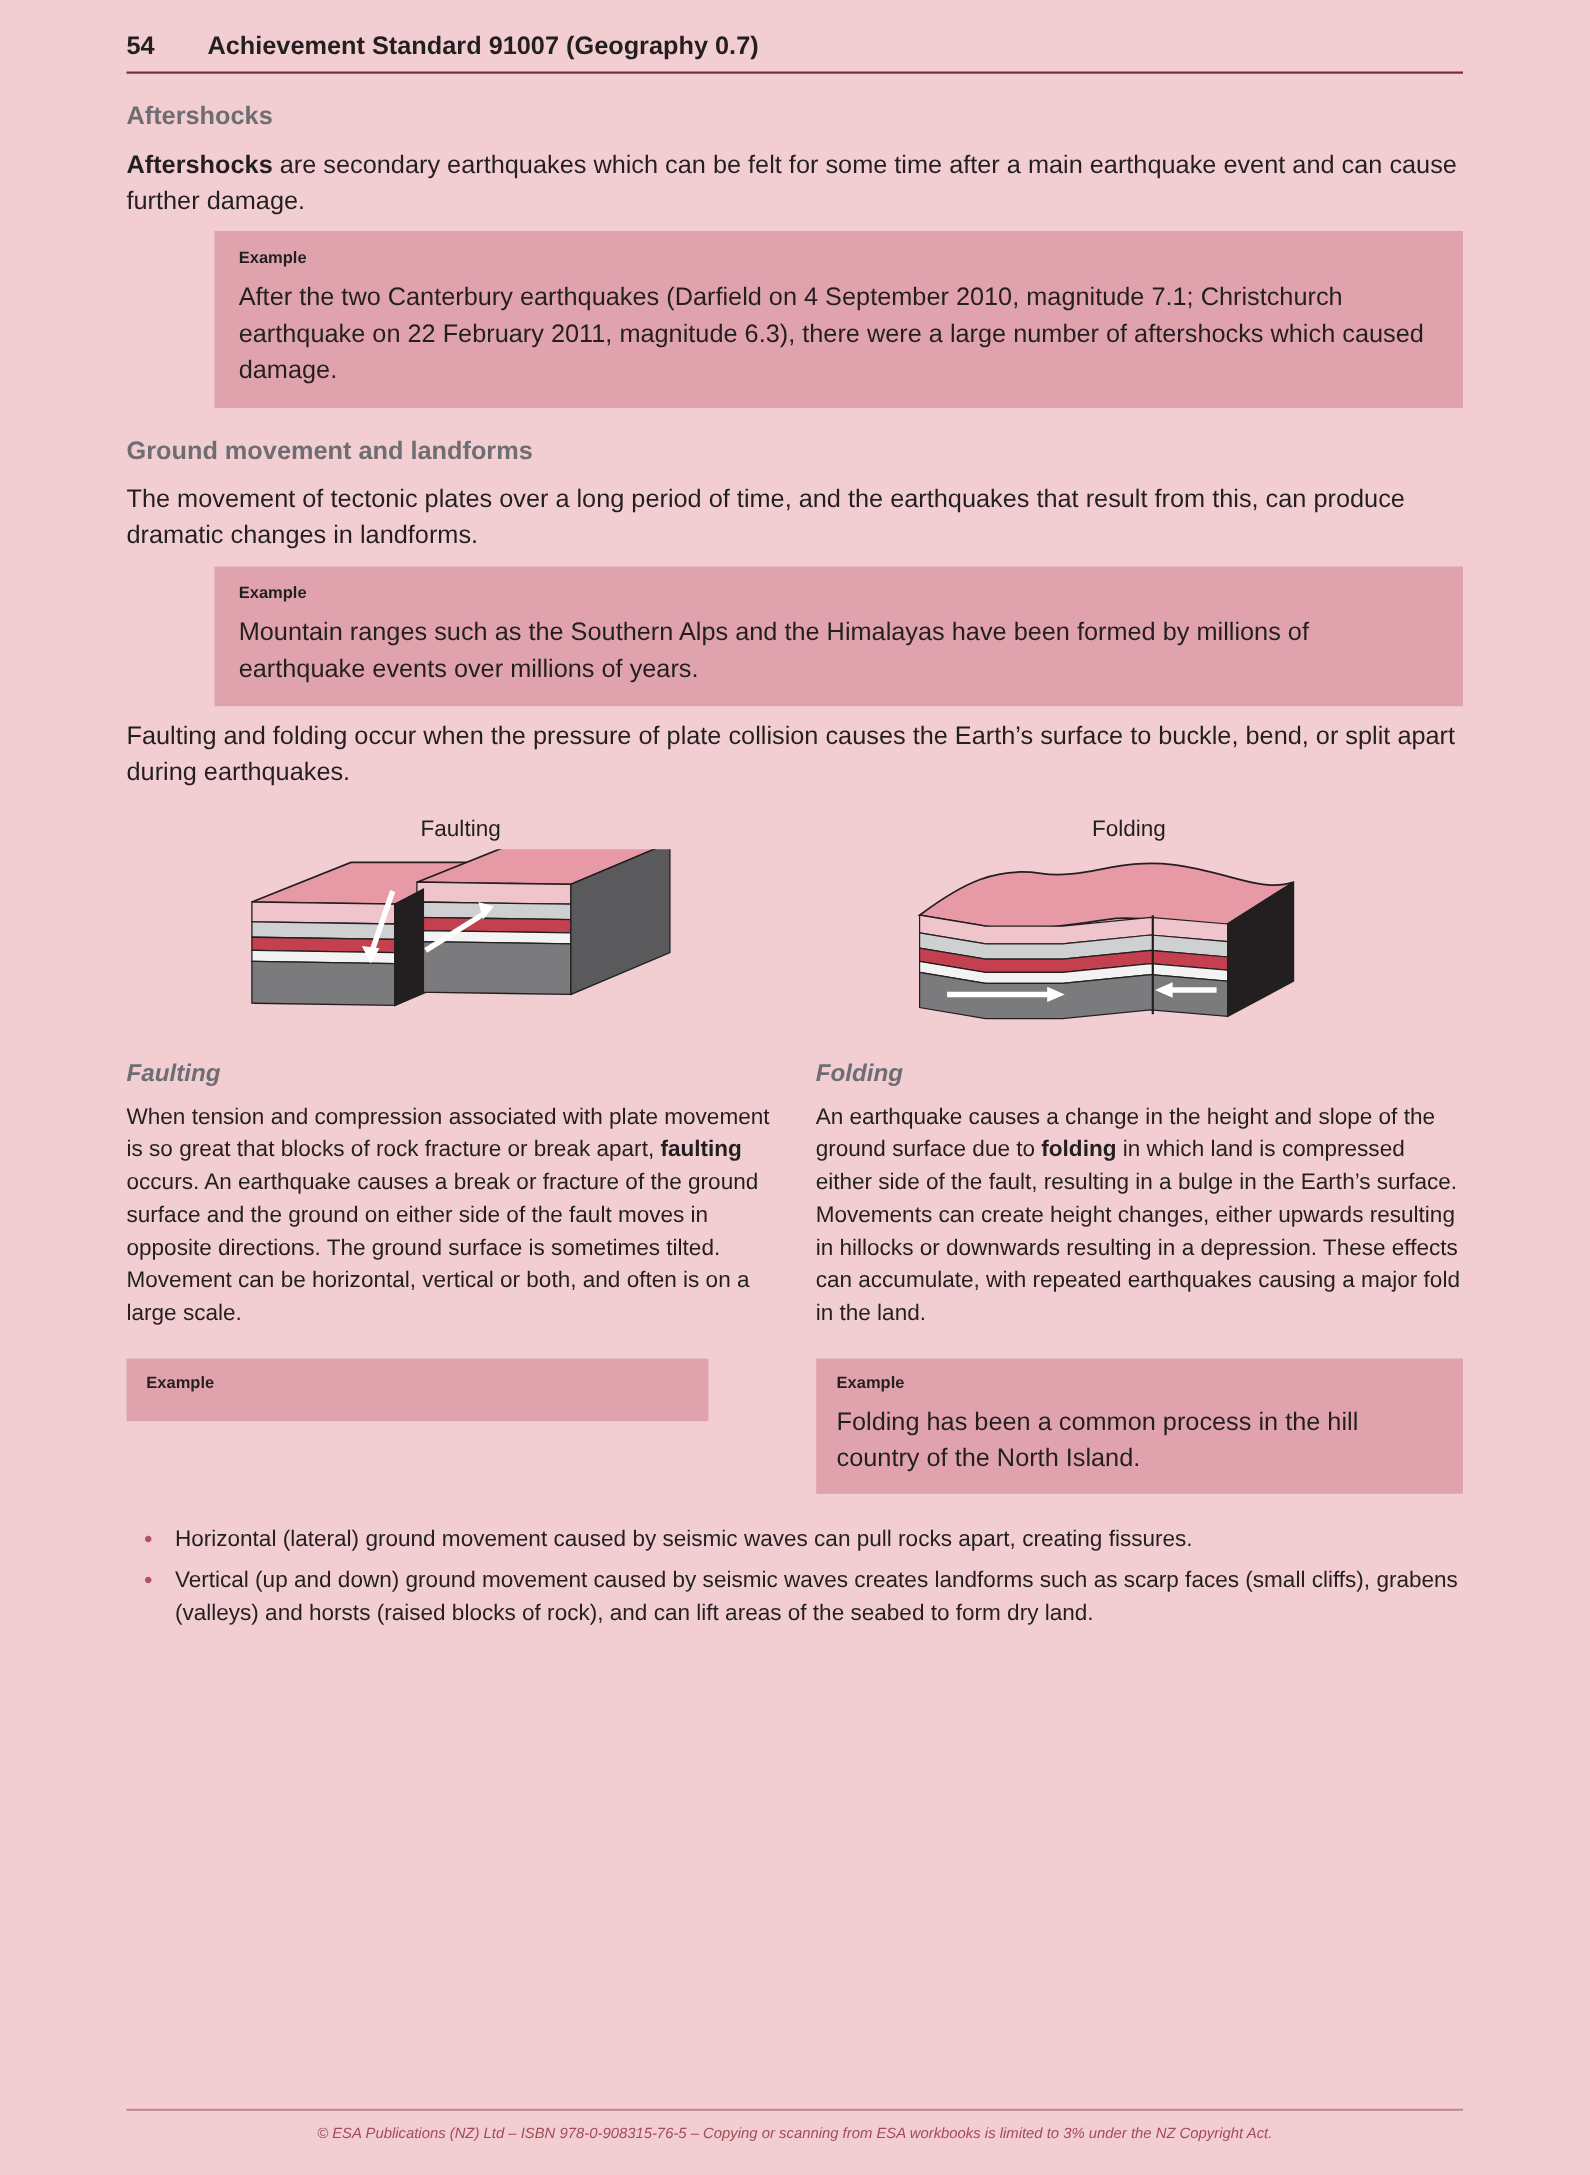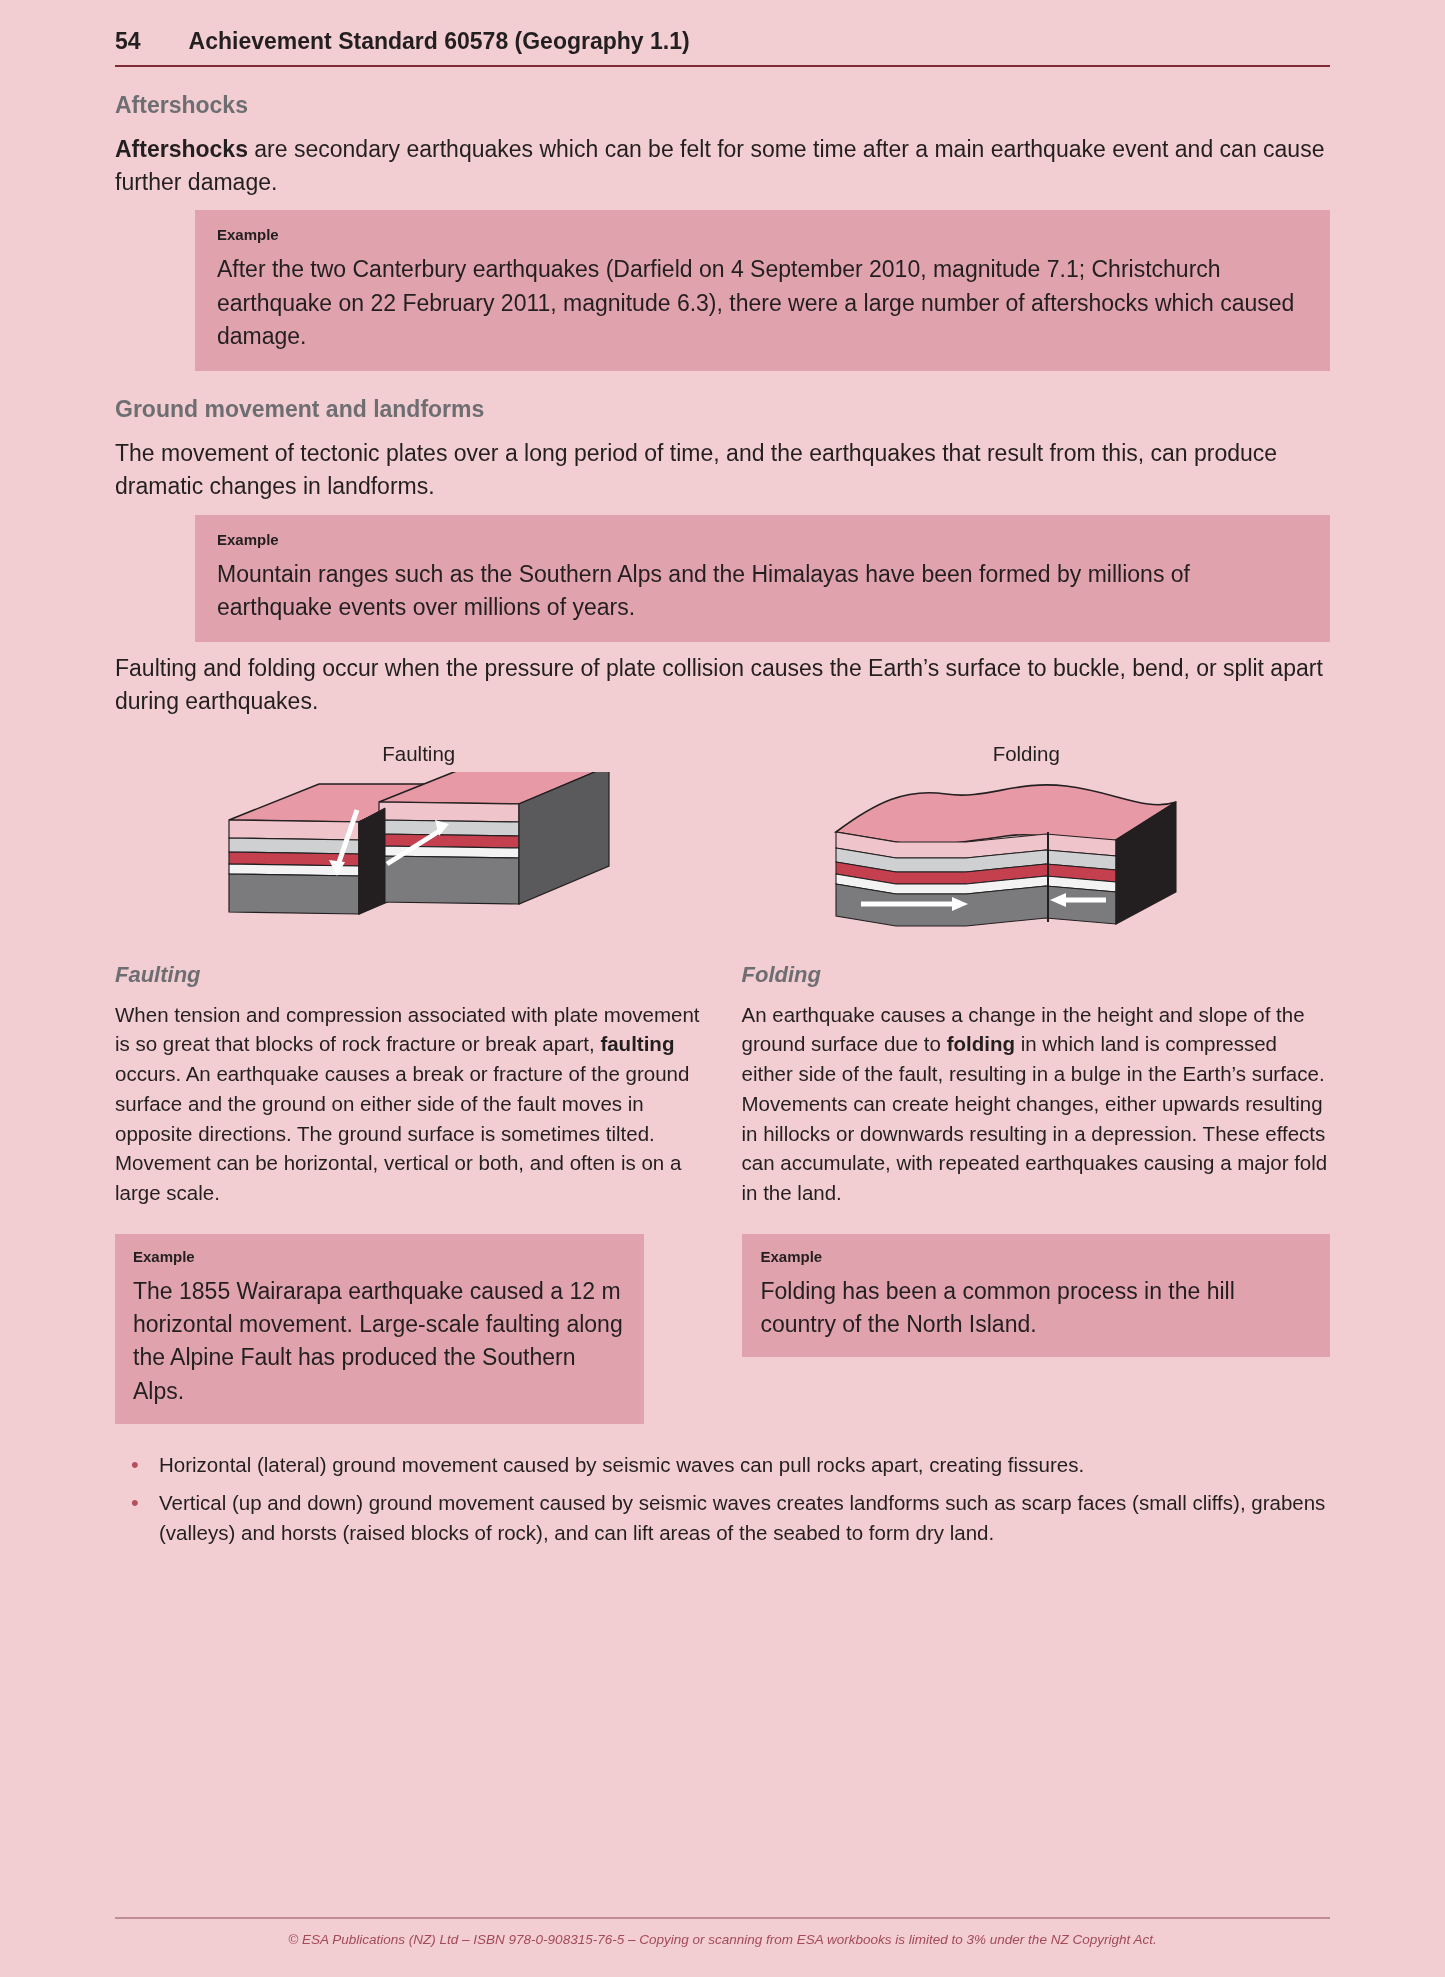--- a/index.html
+++ b/index.html
@@ -177,21 +177,21 @@
     background: #c08d95;
   }
 </style>
 </head>
 <body>
 
 <div class="page">
 
   <div class="header">
     <span class="page-number">54</span>
-    <span class="header-title">Achievement Standard 60578 (Geography 1.1)</span>
+    <span class="header-title">Achievement Standard 91007 (Geography 0.7)</span>
   </div>
 
   <h2 class="section-heading">Aftershocks</h2>
 
   <p class="body-text"><b>Aftershocks</b><span> are secondary earthquakes which can be felt for some time after a main earthquake event and can cause further damage.</span></p>
 
   <div class="example-box indent-box">
     <p class="example-title">Example</p>
     <p class="example-body">After the two Canterbury earthquakes (Darfield on 4 September 2010, magnitude 7.1; Christchurch earthquake on 22 February 2011, magnitude 6.3), there were a large number of aftershocks which caused damage.</p>
   </div>
@@ -276,21 +276,20 @@
     <div class="col">
       <div class="col-heading">Folding</div>
       <p><span>An earthquake causes a change in the height and slope of the ground surface due to </span><b>folding</b><span> in which land is compressed either side of the fault, resulting in a bulge in the Earth’s surface. Movements can create height changes, either upwards resulting in hillocks or downwards resulting in a depression. These effects can accumulate, with repeated earthquakes causing a major fold in the land.</span></p>
     </div>
   </div>
 
   <div class="ex-row">
     <div class="ex-cell left">
       <div class="col-example">
         <p class="example-title">Example</p>
-        <p class="example-body">The 1855 Wairarapa earthquake caused a 12 m horizontal movement. Large-scale faulting along the Alpine Fault has produced the Southern Alps.</p>
       </div>
     </div>
     <div class="ex-cell right">
       <div class="col-example">
         <p class="example-title">Example</p>
         <p class="example-body">Folding has been a common process in the hill country of the North Island.</p>
       </div>
     </div>
   </div>
 

